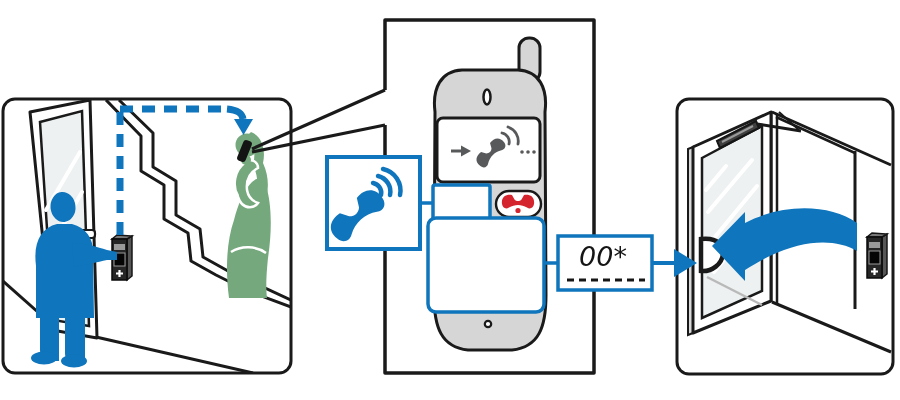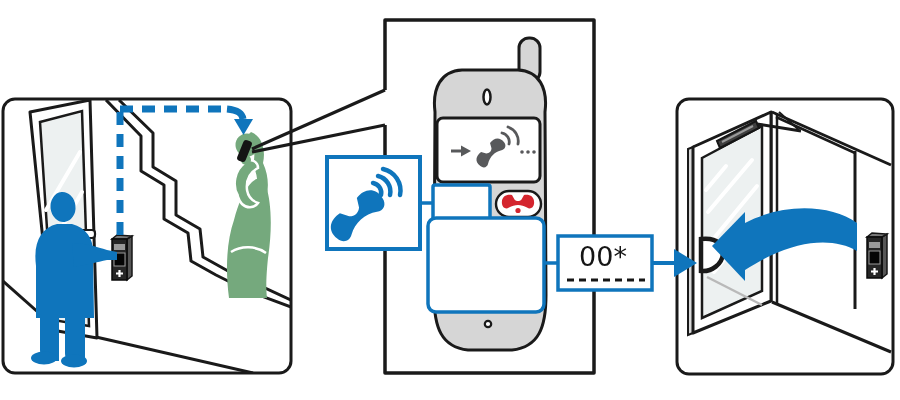--- a/index.html
+++ b/index.html
@@ -1,17 +1,17 @@
 <!DOCTYPE html>
 <html style="--accent-blue: #0f75bc; --person-green: #75a97d; --answer-green: #2f9c4b; --hangup-red: #d4252e; --phone-gray: #d6d6d6; --icon-gray: #58595b; --outline: #1a1a1a;"><head>
 <meta charset="utf-8">
 <style>
   html,body{margin:0;padding:0;background:#fff;}
   .stage{position:relative;width:900px;height:400px;background:#fff;overflow:hidden;
-         font-family:"DejaVu Sans",sans-serif;}
+         font-family:"DejaVu Sans",sans-serif;font-style:italic;}
   svg{display:block;}
   text{font-family:"DejaVu Sans",sans-serif;}
   .ol    {stroke:var(--outline);fill:none;stroke-linejoin:round;}
   .panel {fill:#fff;stroke:var(--outline);stroke-linejoin:round;}
   .bluef {fill:var(--accent-blue);}
   .blues {stroke:var(--accent-blue);fill:none;}
   .bluebox{fill:#fff;stroke:var(--accent-blue);}
   .greenf{fill:var(--person-green);}
   .grayf {fill:var(--icon-gray);}
   .grays {stroke:var(--icon-gray);fill:none;}

